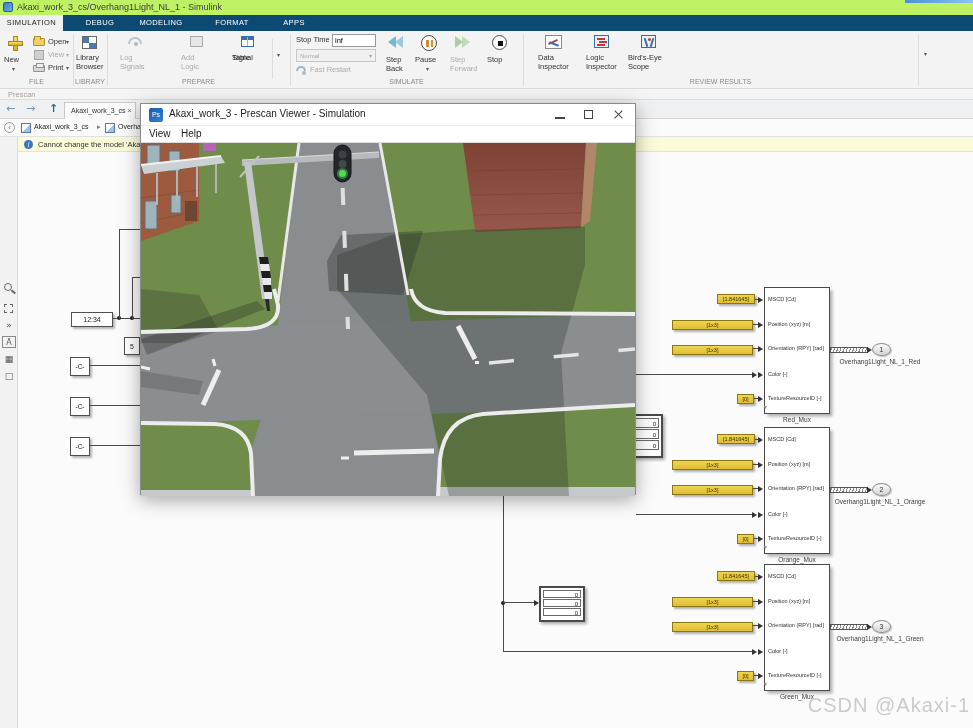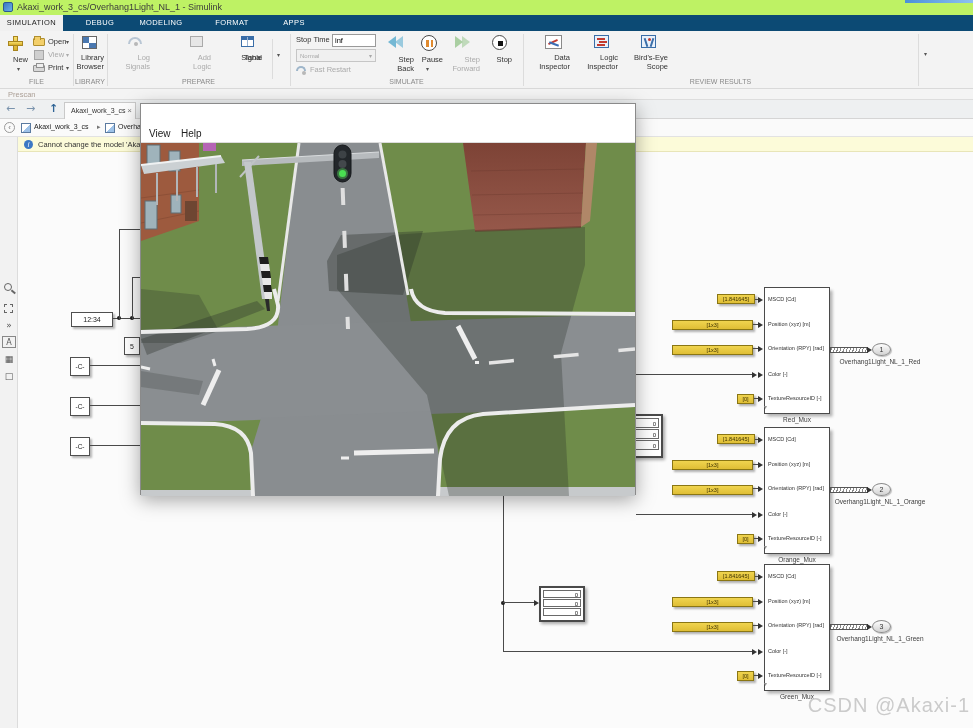--- a/index.html
+++ b/index.html
@@ -13,21 +13,21 @@
   #app-icon{left:3px;top:2px;width:10px;height:10px;border-radius:2px;background:linear-gradient(135deg,#3a78c2,#6ab0e8);border:1px solid #2a5a92}
   #blue-strip{left:905px;top:0;width:68px;height:3px;background:linear-gradient(90deg,#4a90d9,#8ec2f0)}
 
   #tabbar{left:0;top:15px;width:973px;height:16px;background:#0c4a74}
   .rtab{position:absolute;top:0;height:16px;line-height:16px;font-size:7.5px;letter-spacing:.4px;color:#fff;text-align:center}
   .rtab.active{background:#f0f0f0;color:#222}
 
   #toolstrip{left:0;top:31px;width:973px;height:58px;background:#f3f3f3;border-bottom:1px solid #d9d9d9}
   .vdiv{position:absolute;top:3px;width:1px;height:52px;background:#dcdcdc}
   .gl{position:absolute;top:47px;font-size:7px;color:#8a8a8a;text-align:center}
-  .btn-lbl{position:absolute;font-size:7.5px;color:#333;text-align:right;white-space:nowrap}
+  .btn-lbl{position:absolute;font-size:7.5px;color:#333;text-align:left;white-space:nowrap}
   .btn-lbl.dis{color:#ababab}
   .dd{font-size:6px;color:#555}
   
   .plusv{position:absolute;background:linear-gradient(#f7df6a,#d9ae2a);border:1px solid #a8851f}
   .folder{position:absolute;width:12px;height:8px;background:#f3cf6a;border:1px solid #b08f2e;border-radius:1px}
   .folder:before{content:"";position:absolute;left:0;top:-3px;width:5px;height:3px;background:#f3cf6a;border:1px solid #b08f2e;border-bottom:none}
   .floppy{position:absolute;width:10px;height:10px;background:#cfcfcf;border:1px solid #a5a5a5}
   .printer{position:absolute;width:12px;height:7px;background:#d8d8d8;border:1px solid #909090;border-radius:1px}
   .printer:before{content:"";position:absolute;left:2px;top:-3px;width:6px;height:3px;background:#eee;border:1px solid #909090}
   .libicon{position:absolute;width:15px;height:13px;background:
@@ -422,20 +422,34 @@
       <div class="mx-dn" style="top:116px">▾</div>
       <div class="mx-out" style="top:60px"></div>
       <div class="arr-r" style="left:867px;top:60px"></div>
       <div class="mx-port" style="top:56px">3</div>
       <div class="mx-plbl" style="top:71px">Overhang1Light_NL_1_Green</div>
       <div class="mx-name" style="top:129px">Green_Mux</div>
     </div>
   </div>
 
   <div class="abs" id="viewer">
+    <div id="vtitle">
+      <div id="vicon">Ps</div>
+      <div id="vtitletxt">Akaxi_work_3 - Prescan Viewer - Simulation</div>
+      <div class="vwbtn" style="right:60px">
+          <div class="minbar"></div>
+        </div>
+      <div class="vwbtn" style="right:31px">
+          <div class="maxbox"></div>
+        </div>
+      <div class="vwbtn" style="right:2px">
+          <div class="xbar1"></div>
+          <div class="xbar2"></div>
+        </div>
+    </div>
     <div id="vmenu">
       <div class="vmi" style="left:8px">View</div>
       <div class="vmi" style="left:40px">Help</div>
     </div>
     <div id="vscene">
       <svg width="494" height="353" viewBox="0 0 494 353">
         <defs>
           <linearGradient id="towerg" x1="0" y1="0" x2="0" y2="1">
             <stop offset="0" stop-color="#7d4336"></stop>
               <stop offset="1" stop-color="#96584a"></stop>

